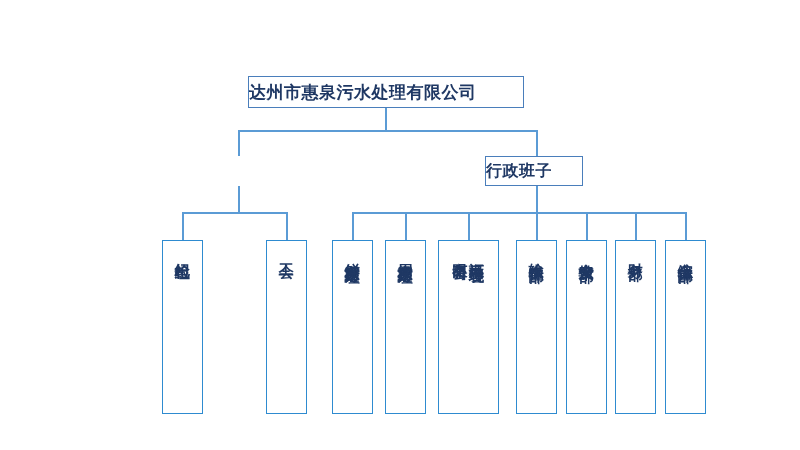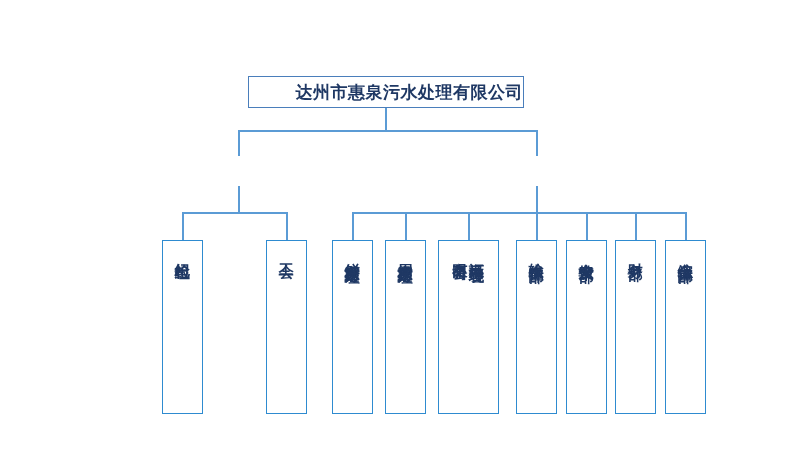--- a/index.html
+++ b/index.html
@@ -20,21 +20,21 @@
   }
 
   
   .node {
     position: absolute;
     box-sizing: border-box;
     background: #ffffff;
     color: #1f3864;
     display: flex;
     align-items: center;
-    justify-content: flex-end;
+    justify-content: flex-start;
     letter-spacing: 0.5px;
   }
   .node.level1 {
     border: 1.5px solid #4a7ebb;
     font-size: 17px;
     font-weight: 600;
   }
   .node.level2 {
     border: 1.5px solid #4a7ebb;
     font-size: 16px;
@@ -80,20 +80,23 @@
   <div class="node level1" style="left:248px; top:76px; width:276px; height:32px;">
     <span>达州市惠泉污水处理有限公司</span>
   </div>
 
   <div class="line v" style="left:385px; top:108px; width:1.5px; height:23px;"></div>
   <div class="line h" style="left:238px; top:130px; width:300px; height:1.5px;"></div>
   <div class="line v" style="left:238px; top:130px; width:1.5px; height:26px;"></div>
   <div class="line v" style="left:536px; top:130px; width:1.5px; height:26px;"></div>
 
 
+  <div class="node level2" style="left:485px; top:156px; width:98px; height:30px;">
+    <span>行政班子</span>
+  </div>
 
   <div class="line v" style="left:238px; top:186px; width:1.5px; height:27px;"></div>
   <div class="line h" style="left:182px; top:212px; width:105px; height:1.5px;"></div>
   <div class="line v" style="left:182px; top:212px; width:1.5px; height:28px;"></div>
   <div class="line v" style="left:286px; top:212px; width:1.5px; height:28px;"></div>
 
   <div class="line v" style="left:536px; top:186px; width:1.5px; height:27px;"></div>
   <div class="line h" style="left:352px; top:212px; width:334px; height:1.5px;"></div>
   <div class="line v" style="left:352px; top:212px; width:1.5px; height:28px;"></div>
   <div class="line v" style="left:405px; top:212px; width:1.5px; height:28px;"></div>

